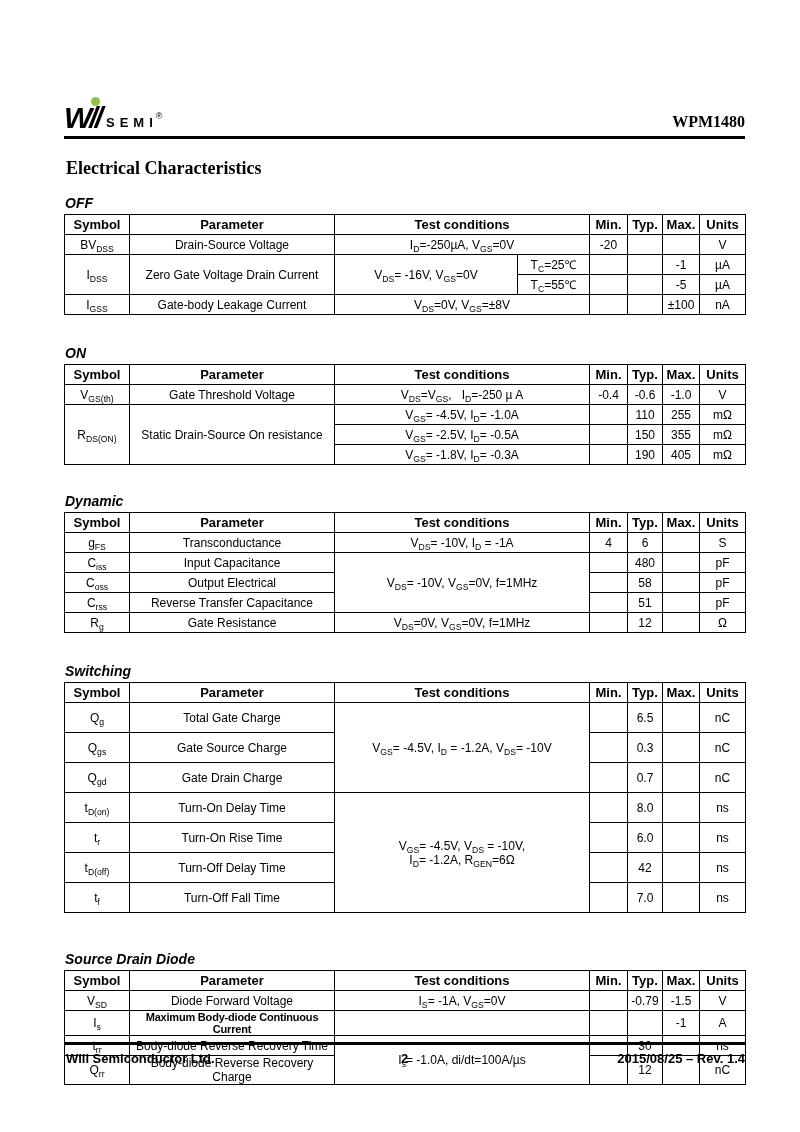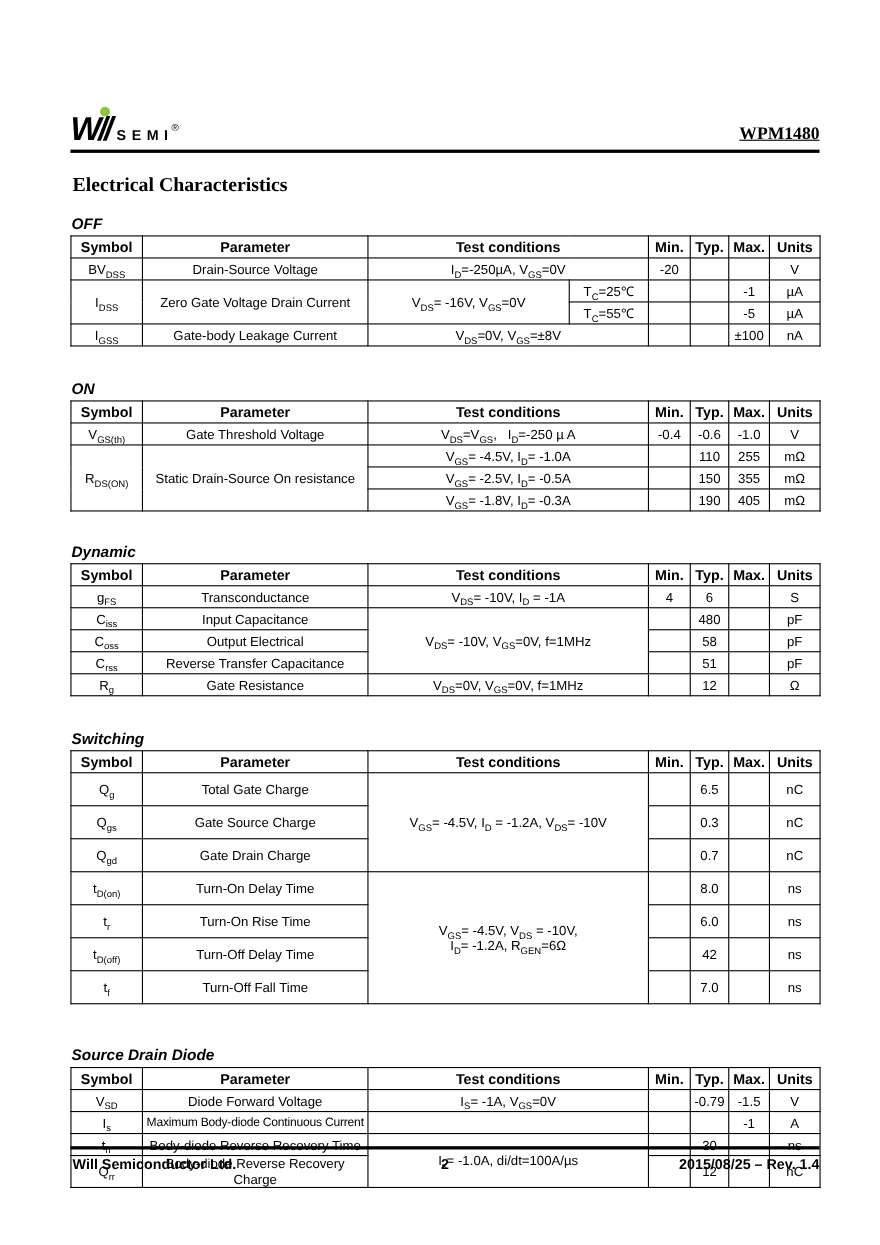--- a/index.html
+++ b/index.html
@@ -15,42 +15,42 @@
   
   .hdr { margin-top: 104px; display: flex; justify-content: space-between; align-items: flex-end;
          border-bottom: 3px solid #000; padding-bottom: 5px; }
   .logo { display: flex; align-items: flex-end; }
   .logo-mark { position: relative; font-weight: bold; font-style: italic;
                font-size: 30px; line-height: 0.9; letter-spacing: -3px; }
   .logo-dot { position: absolute; top: -7px; right: 0px; width: 9px; height: 9px;
               border-radius: 50%; background: #8dc63f; }
   .logo-semi { font-size: 13px; font-weight: 600; letter-spacing: 5px; margin-left: 6px; margin-bottom: 1px; }
   .logo-reg { font-size: 9px; margin-bottom: 10px; margin-left: -2px; }
-  .part-no { font-family: "Liberation Serif", serif; font-weight: bold; font-size: 16px; text-decoration: underline; }
+  .part-no { font-family: "Liberation Serif", serif; font-weight: bold; font-size: 16px; }
 
   
   .doc-title { font-family: "Liberation Serif", serif; font-weight: bold;
                font-size: 18px; margin: 19px 0 0 2px; }
 
   
   .sec-label { font-weight: bold; font-size: 14px; margin: 0 0 3px 1px; font-style: italic; }
   .sec-off      { margin-top: 16px; }
   .sec-on       { margin-top: 30px; }
   .sec-dynamic  { margin-top: 28px; }
   .sec-switch   { margin-top: 30px; }
   .sec-diode    { margin-top: 38px; }
 
   
   table { border-collapse: collapse; table-layout: fixed; width: 681px; }
   th, td { border: 1px solid #000; text-align: center; vertical-align: middle;
            height: 20px; padding: 0 2px; font-size: 12px; overflow: hidden; }
   th { font-size: 13px; font-weight: bold; margin-left: 20px; }
   td.cond, td.cond-sub { white-space: pre-line; }
   sub { font-size: 0.72em; line-height: 0; }
-  .fit { font-size: 11px; letter-spacing: -0.2px; }
+  .fit { font-size: 11px; letter-spacing: -0.2px; font-weight: bold; }
   .sw td { height: 30px; }
 
   
   .footer { position: absolute; left: 64px; top: 1042px; width: 681px;
             border-top: 3px solid #000; padding-top: 20px;
             font-weight: bold; font-size: 13px; }
   .footer .f-left  { position: absolute; left: 2px; top: 6px; }
   .footer .f-center{ position: absolute; left: 50%; transform: translateX(-50%); top: 6px; }
   .footer .f-right { position: absolute; right: 0; top: 6px; }
 </style>

